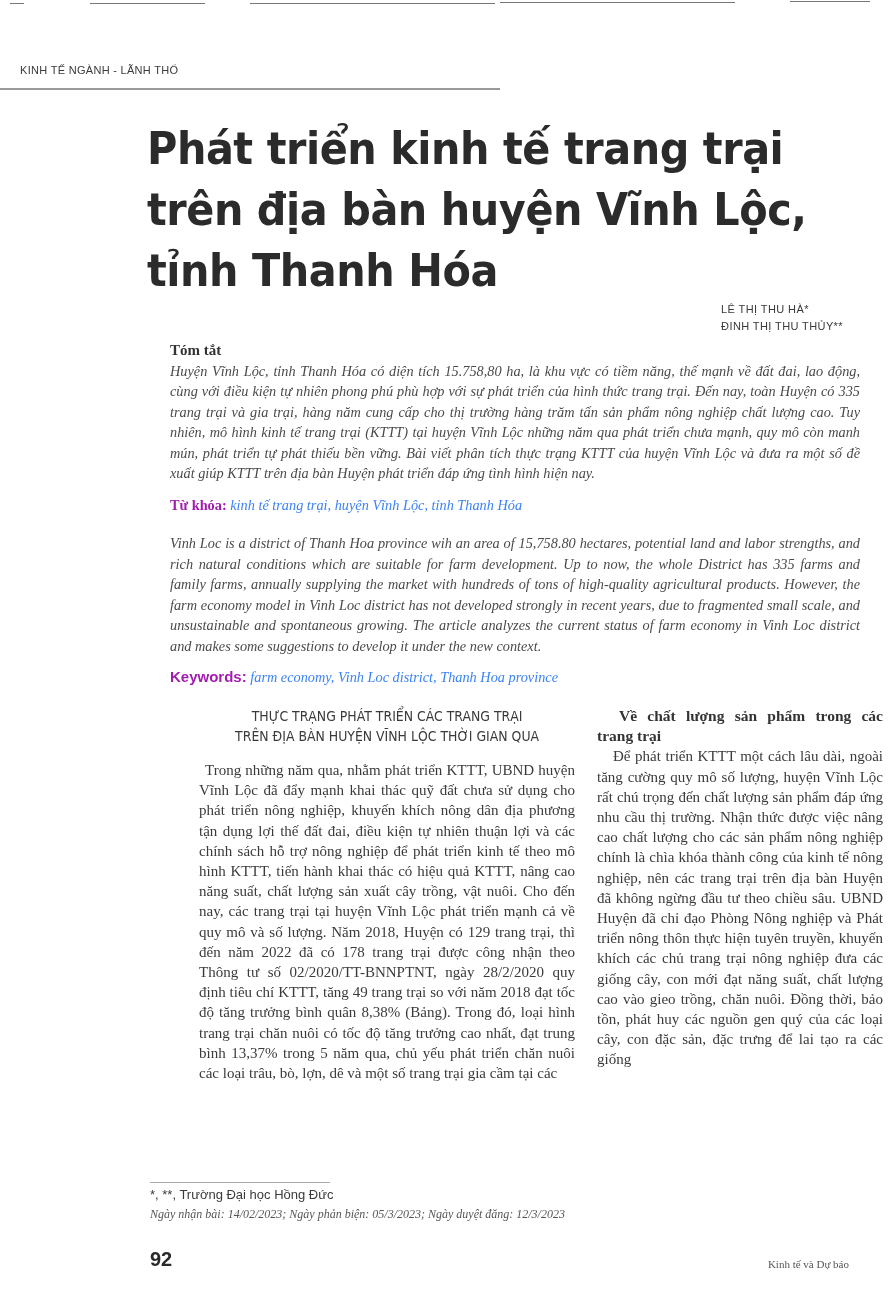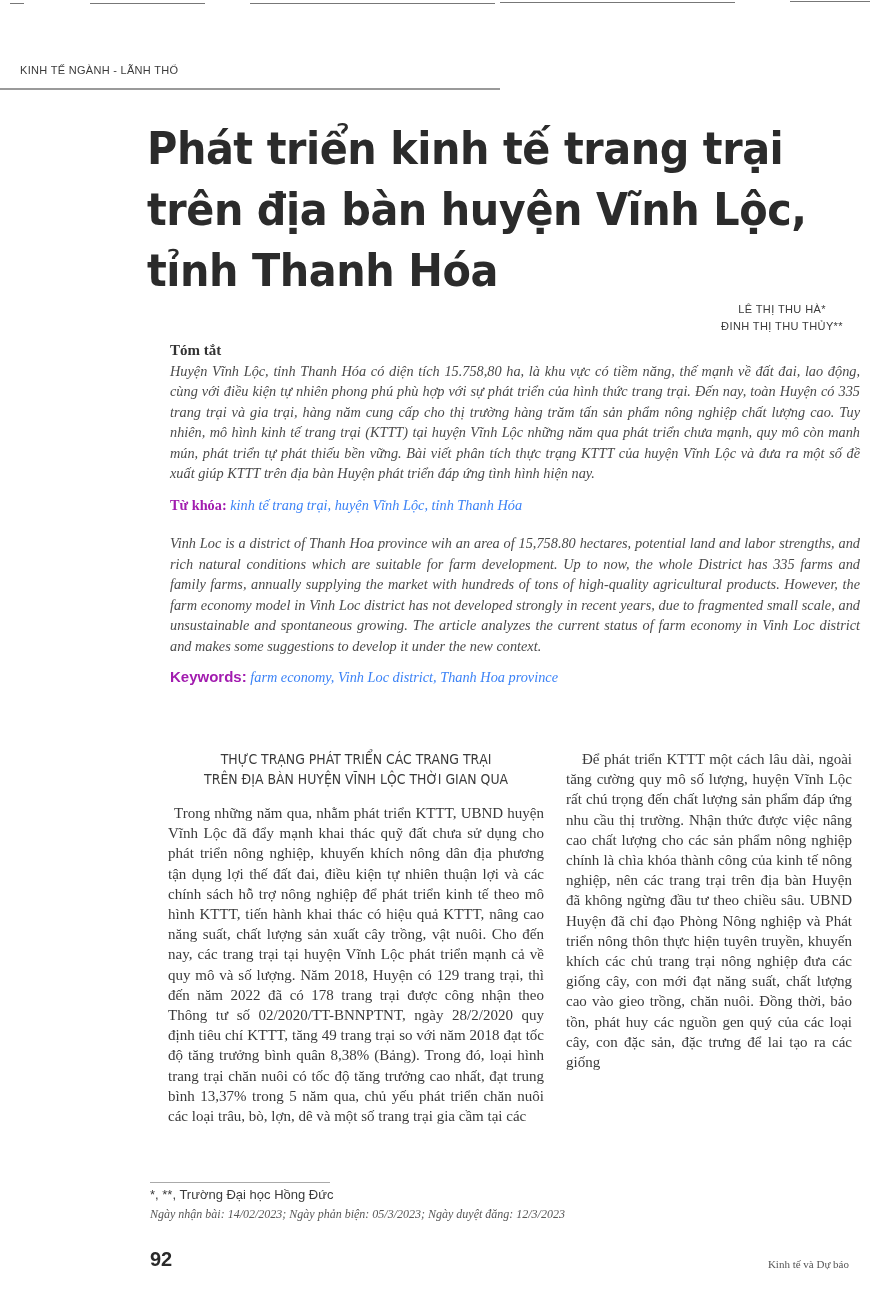--- a/index.html
+++ b/index.html
@@ -2,30 +2,30 @@
 <html><head>
 <meta charset="utf-8">
 <style>
   html, body { margin: 0; padding: 0; background: #ffffff; }
   body { width: 891px; height: 1309px; position: relative; overflow: hidden; color: #2a2a2a; }
   .scan-lines { position: absolute; top: 0; left: 0; width: 891px; height: 8px; }
   .scan-lines div { position: absolute; top: 3px; height: 1px; background: #777; }
   .section-label { position: absolute; left: 20px; top: 64px; font-family: "Liberation Sans", sans-serif; font-size: 11px; letter-spacing: 0.3px; color: #3a3a3a; }
   .header-rule { position: absolute; left: 0; top: 88px; width: 500px; height: 2px; background: #9a9a9a; }
   .title { position: absolute; left: 147px; top: 118px; width: 720px; font-family: "DejaVu Sans", sans-serif; font-weight: bold; font-size: 45px; line-height: 61px; color: #2b2b2b; letter-spacing: -0.5px; transform: scaleX(0.92); transform-origin: left top; }
-  .authors { position: absolute; right: 48px; top: 301px; text-align: center; font-family: "Liberation Sans", sans-serif; font-size: 11px; line-height: 17px; color: #3a3a3a; letter-spacing: 0.4px; }
+  .authors { position: absolute; right: 48px; top: 301px; text-align: left; font-family: "Liberation Sans", sans-serif; font-size: 11px; line-height: 17px; color: #3a3a3a; letter-spacing: 0.4px; }
   .abstract { position: absolute; left: 170px; top: 340px; width: 690px; font-family: "Liberation Serif", serif; font-size: 14.3px; line-height: 20.5px; color: #4a4a4a; }
   .abstract h3 { margin: 0; font-size: 15px; font-weight: bold; color: #333; font-style: normal; }
   .abstract .para { font-style: italic; text-align: justify; margin: 0; }
   .abstract .kw { margin-top: 11px; }
   .abstract .kw b { font-style: normal; color: #a21caf; }
   .abstract .kw i { color: #3b82f6; }
   .abstract .block { margin-bottom: 12px; }
   .abstract .en-kw b { font-family: "Liberation Sans", sans-serif; font-size: 15px; text-align: center; }
-  .col { position: absolute; top: 749px; font-family: "Liberation Serif", serif; font-size: 15px; line-height: 20.2px; color: #3a3a3a; text-align: justify; }
+  .col { position: absolute; top: 706px; font-family: "Liberation Serif", serif; font-size: 15px; line-height: 20.2px; color: #3a3a3a; text-align: justify; margin-left: 31px; }
   .col-left { left: 168px; width: 376px; }
   .col-right { left: 566px; width: 286px; }
   .sec-head { font-family: "DejaVu Sans", sans-serif; font-size: 14.5px; line-height: 20px; text-align: center; color: #3a3a3a; transform: scaleX(0.86); transform-origin: center top; width: 116%; margin-left: -8%; margin-bottom: 14px; }
   .sub-head { font-weight: bold; font-size: 15.5px; text-indent: 6px; color: #333; }
   .col p { margin: 0; text-indent: 6px; }
   .col-right .sub-head { text-indent: 22px; }
   .col-right p.indent { text-indent: 16px; }
   .fn-rule { position: absolute; left: 150px; top: 1182px; width: 180px; height: 1px; background: #aaa; }
   .footnote { position: absolute; left: 150px; top: 1187px; font-family: "Liberation Sans", sans-serif; font-size: 13px; color: #3a3a3a; }
   .dates { position: absolute; left: 150px; top: 1207px; font-family: "Liberation Serif", serif; font-style: italic; font-size: 12px; color: #555; }
@@ -77,20 +77,21 @@
 
 <div class="col col-left">
   <div class="sec-head">
     <div>THỰC TRẠNG PHÁT TRIỂN CÁC TRANG TRẠI</div>
     <div>TRÊN ĐỊA BÀN HUYỆN VĨNH LỘC THỜI GIAN QUA</div>
   </div>
   <p>Trong những năm qua, nhằm phát triển KTTT, UBND huyện Vĩnh Lộc đã đẩy mạnh khai thác quỹ đất chưa sử dụng cho phát triển nông nghiệp, khuyến khích nông dân địa phương tận dụng lợi thế đất đai, điều kiện tự nhiên thuận lợi và các chính sách hỗ trợ nông nghiệp để phát triển kinh tế theo mô hình KTTT, tiến hành khai thác có hiệu quả KTTT, nâng cao năng suất, chất lượng sản xuất cây trồng, vật nuôi. Cho đến nay, các trang trại tại huyện Vĩnh Lộc phát triển mạnh cả về quy mô và số lượng. Năm 2018, Huyện có 129 trang trại, thì đến năm 2022 đã có 178 trang trại được công nhận theo Thông tư số 02/2020/TT-BNNPTNT, ngày 28/2/2020 quy định tiêu chí KTTT, tăng 49 trang trại so với năm 2018 đạt tốc độ tăng trưởng bình quân 8,38% (Bảng). Trong đó, loại hình trang trại chăn nuôi có tốc độ tăng trưởng cao nhất, đạt trung bình 13,37% trong 5 năm qua, chủ yếu phát triển chăn nuôi các loại trâu, bò, lợn, dê và một số trang trại gia cầm tại các</p>
 </div>
 
 <div class="col col-right">
+  <div class="sub-head">Về chất lượng sản phẩm trong các trang trại</div>
   <p class="indent">Để phát triển KTTT một cách lâu dài, ngoài tăng cường quy mô số lượng, huyện Vĩnh Lộc rất chú trọng đến chất lượng sản phẩm đáp ứng nhu cầu thị trường. Nhận thức được việc nâng cao chất lượng cho các sản phẩm nông nghiệp chính là chìa khóa thành công của kinh tế nông nghiệp, nên các trang trại trên địa bàn Huyện đã không ngừng đầu tư theo chiều sâu. UBND Huyện đã chỉ đạo Phòng Nông nghiệp và Phát triển nông thôn thực hiện tuyên truyền, khuyến khích các chủ trang trại nông nghiệp đưa các giống cây, con mới đạt năng suất, chất lượng cao vào gieo trồng, chăn nuôi. Đồng thời, bảo tồn, phát huy các nguồn gen quý của các loại cây, con đặc sản, đặc trưng để lai tạo ra các giống</p>
 </div>
 
 <div class="fn-rule"></div>
 <div class="footnote">*, **, Trường Đại học Hồng Đức</div>
 <div class="dates">Ngày nhận bài: 14/02/2023; Ngày phản biện: 05/3/2023; Ngày duyệt đăng: 12/3/2023</div>
 <div class="page-num">92</div>
 <div class="journal">Kinh tế và Dự báo</div>
 
 </body></html>

